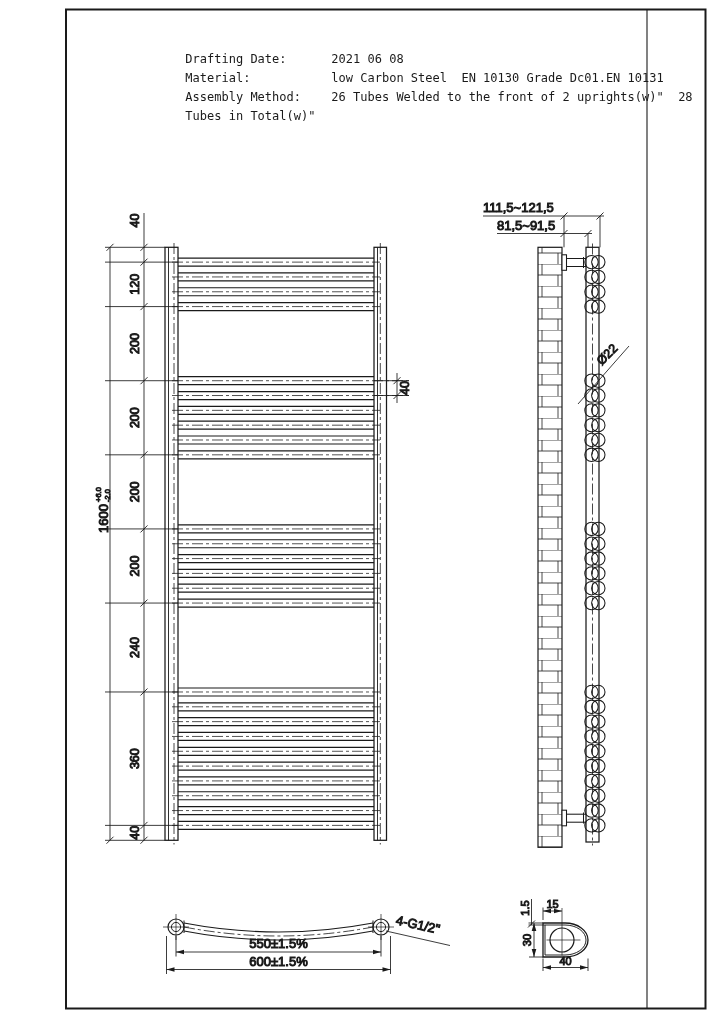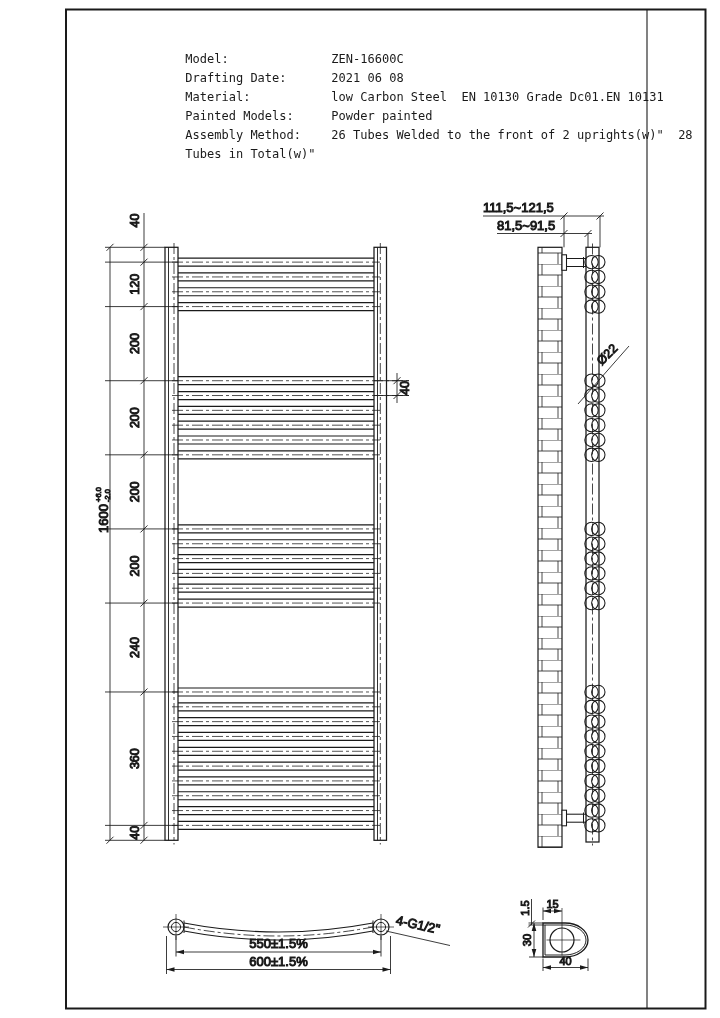--- a/index.html
+++ b/index.html
@@ -372,30 +372,24 @@
         <polygon points="588,967.5 580,965.2 580,969.8" fill="#1a1a1a"></polygon>
         <polygon points="543,911 551,908.7 551,913.3" fill="#1a1a1a"></polygon>
         <polygon points="562,911 554,908.7 554,913.3" fill="#1a1a1a"></polygon>
         <polygon points="534,923 531.7,931 536.3,931" fill="#1a1a1a"></polygon>
         <polygon points="534,957 531.7,949 536.3,949" fill="#1a1a1a"></polygon>
       </g>
   </svg>
 
   <div class="spec">
     <div class="row">
-      <span class="lbl">Model:</span><span class="val">ZEN-16600C</span>
-    </div>
-    <div class="row">
       <span class="lbl">Drafting Date:</span><span class="val">2021 06 08</span>
     </div>
     <div class="row">
       <span class="lbl">Material:</span><span class="val">low Carbon Steel  EN 10130 Grade Dc01.EN 10131</span>
-    </div>
-    <div class="row">
-      <span class="lbl">Painted Models:</span><span class="val">Powder painted</span>
     </div>
     <div class="row">
       <span class="lbl">Assembly Method:</span><span class="val">26 Tubes Welded to the front of 2 uprights(w)"  28</span>
     </div>
     <div class="row">
       <span class="val">Tubes in Total(w)"</span>
     </div>
   </div>
 </div>
 

